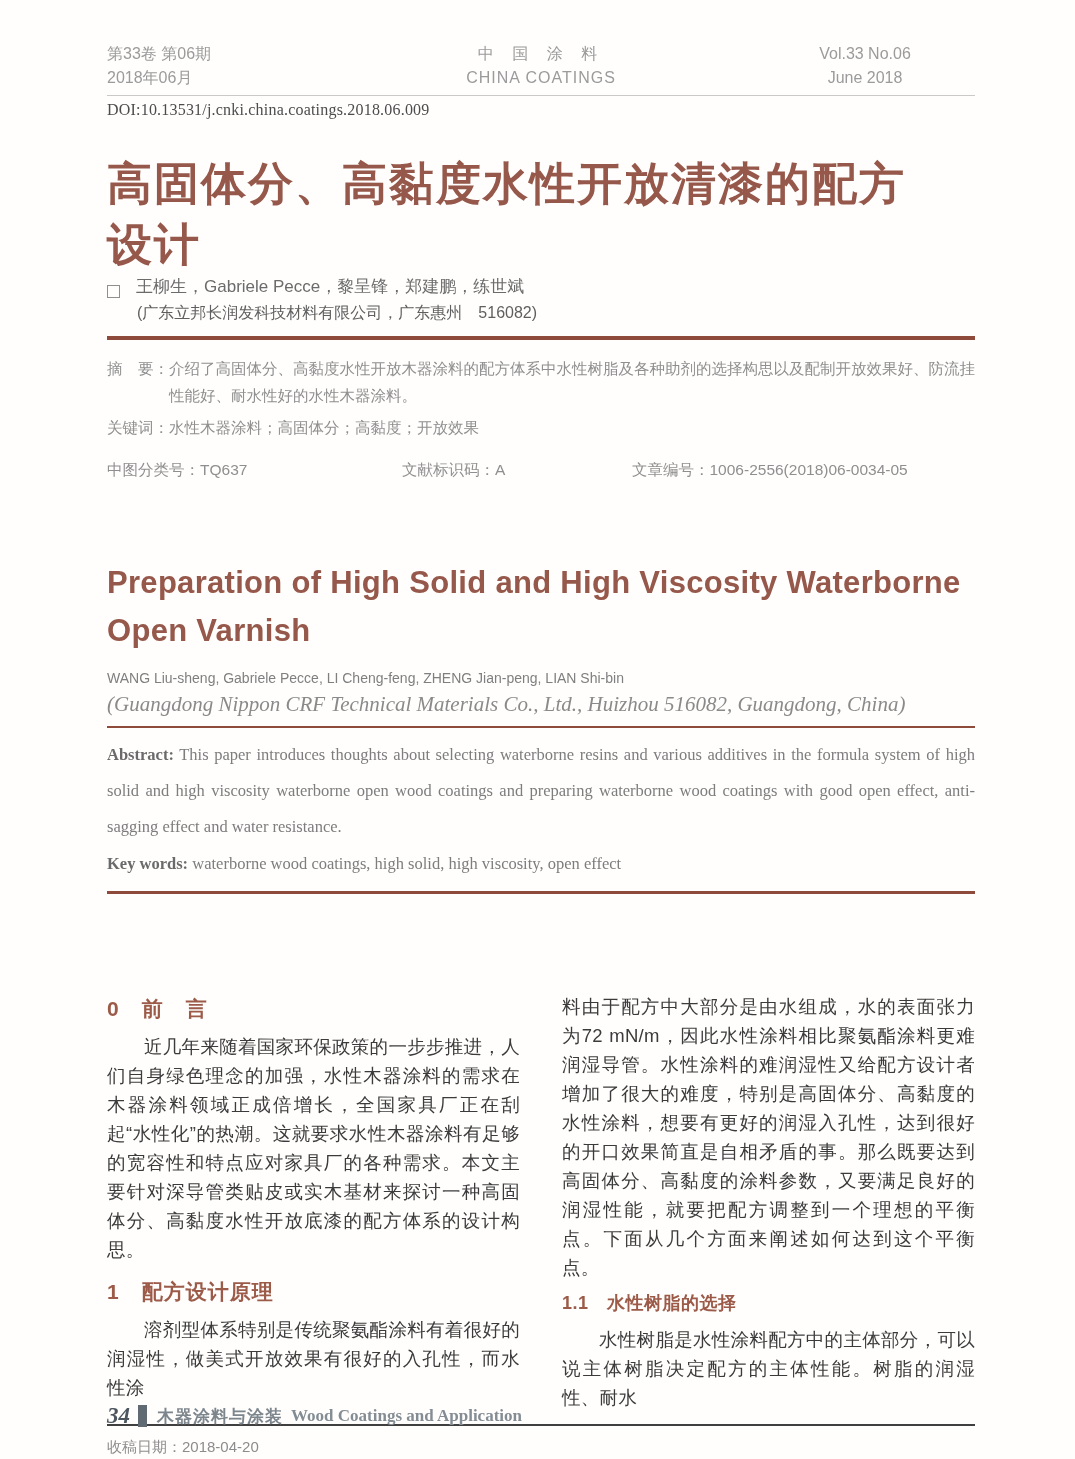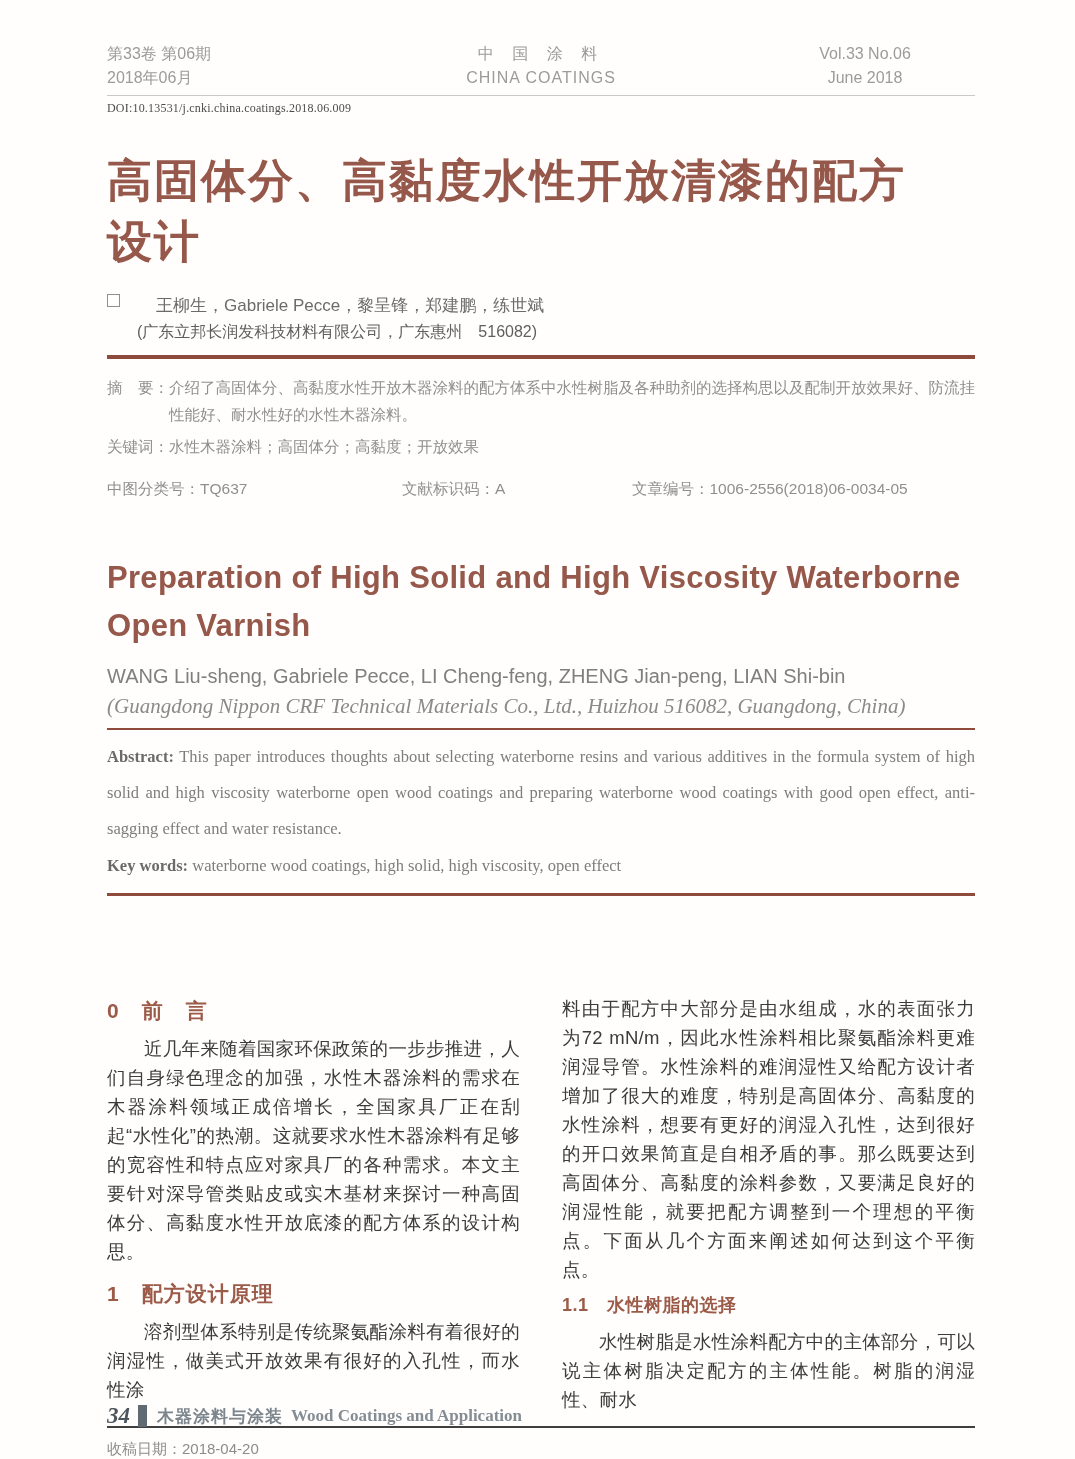--- a/index.html
+++ b/index.html
@@ -27,41 +27,39 @@
     border-bottom: 1px solid #c9c9c9;
   }
   .jheader .left, .jheader .right { width: 220px; }
   .jheader .right { text-align: center; }
   .jheader .center { text-align: center; }
   .jheader .cn-name { letter-spacing: 7px; }
   .jheader .en-name { letter-spacing: 1px; }
   .doi-line {
     margin-top: 5px;
     font-family: "Liberation Serif", serif;
-    font-size: 12px;
+    font-size: 16px;
     color: #4c4c4c;
     letter-spacing: 0.2px;
   }
 
   
   .cn-title {
     margin-top: 34px;
     color: #96584A;
     font-weight: bold;
     font-size: 45px;
     line-height: 61px;
     letter-spacing: 2px;
   }
   .authors-row {
-    margin-top: 22px;
-    display: flex;
-    align-items: flex-start;
+    display: flex;
+    align-items: flex-end;
     font-size: 17px;
     color: #6b6b6b;
-    gap: 20px;
   }
   .author-marker {
     display: inline-block;
     width: 13px;
     height: 13px;
     border: 1.5px solid #8f8f8f;
     margin-right: 16px;
     flex: 0 0 auto;
   }
   .affil-cn {
@@ -80,28 +78,28 @@
   .cn-abs-block { margin-top: 15px; color: #8f8f8f; font-size: 15.5px; line-height: 27px; }
   .cn-abstract { padding-left: 62px; text-indent: -62px; }
   .cn-keywords { margin-top: 5px; }
   .cn-class-row { margin-top: 15px; display: flex; }
   .cn-class-row .c1 { flex: 0 0 295px; }
   .cn-class-row .c2 { flex: 0 0 230px; }
   .cn-class-row .c3 { flex: 1 1 auto; }
 
   
   .en-title {
-    margin-top: 52px;
+    margin-top: 76px;
     color: #96584A;
     font-weight: bold;
     font-size: 31px;
     line-height: 48px;
     letter-spacing: 0.3px;
   }
-  .en-authors { margin-top: 15px; font-size: 20px; color: #7f7f7f; }
+  .en-authors { margin-top: 15px; font-size: 14px; color: #7f7f7f; }
   .en-affil {
     margin-top: 6px;
     font-family: "Liberation Serif", serif;
     font-style: italic;
     font-size: 21px;
     color: #8a8a8a;
   }
   .rule-mid { margin-top: 9px; height: 2px; background: #8E4A3A; }
   .en-abs-block {
     margin-top: 9px;

